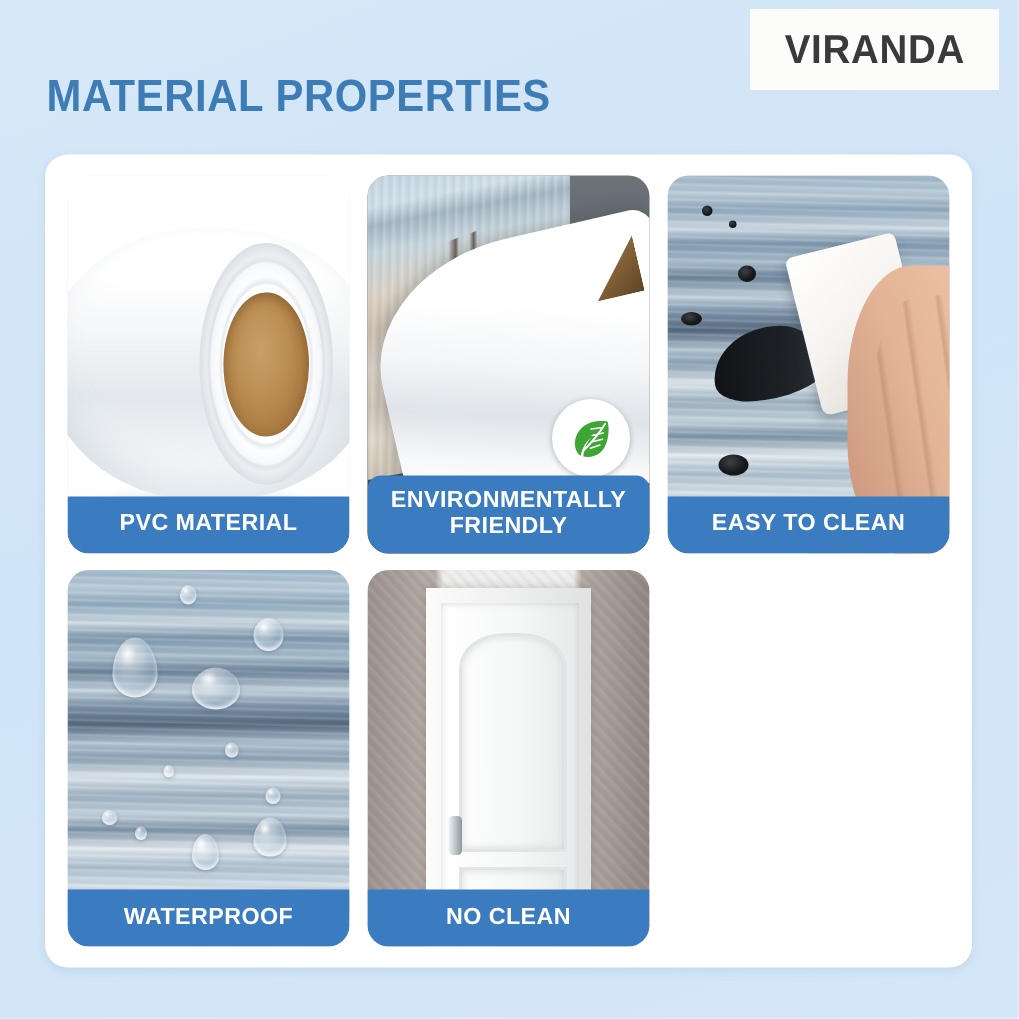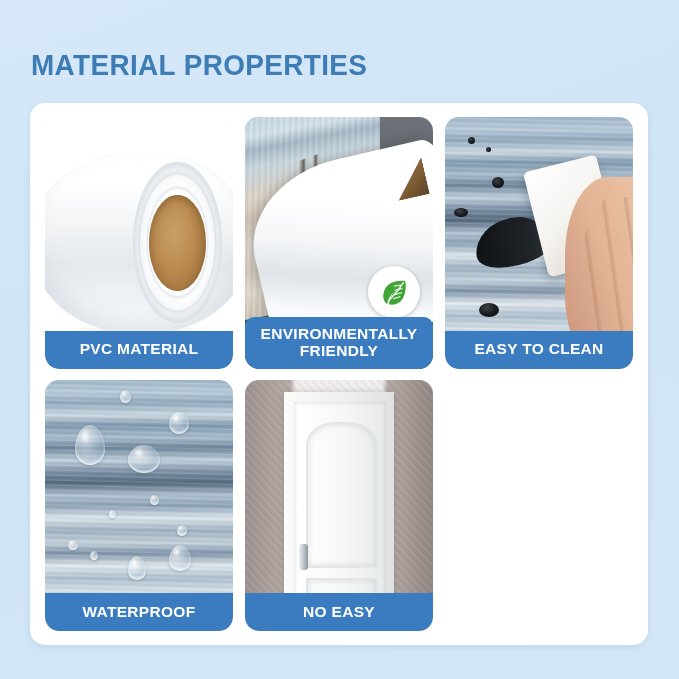--- a/index.html
+++ b/index.html
@@ -531,20 +531,23 @@
     width: 100%;
     height: 11%;
     background: linear-gradient(to bottom, #f4f5f4 0%, #e2e5e4 100%);
   }
 </style>
 </head>
 <body>
 
 <div id="page">
 
+  <div class="brand-box">
+    <span class="brand-text">VIRANDA</span>
+  </div>
 
   <div class="page-title">MATERIAL PROPERTIES</div>
 
   <div class="card">
     <div class="grid">
 
       <div class="cell">
         <div class="cell-media pvc-bg">
           <div class="pvc-shadow"></div>
           <div class="pvc-roll"></div>
@@ -619,18 +622,18 @@
           <div class="door-wall-texture"></div>
           <div class="door-baseboard"></div>
           <div class="door-frame">
             <div class="door-slab">
               <div class="door-panel-top"></div>
               <div class="door-panel-bottom"></div>
               <div class="door-handle"></div>
             </div>
           </div>
         </div>
-        <div class="cell-label">NO EASY</div>
+        <div class="cell-label">NO CLEAN</div>
       </div>
 
     </div>
   </div>
 </div>
 
 </body></html>

